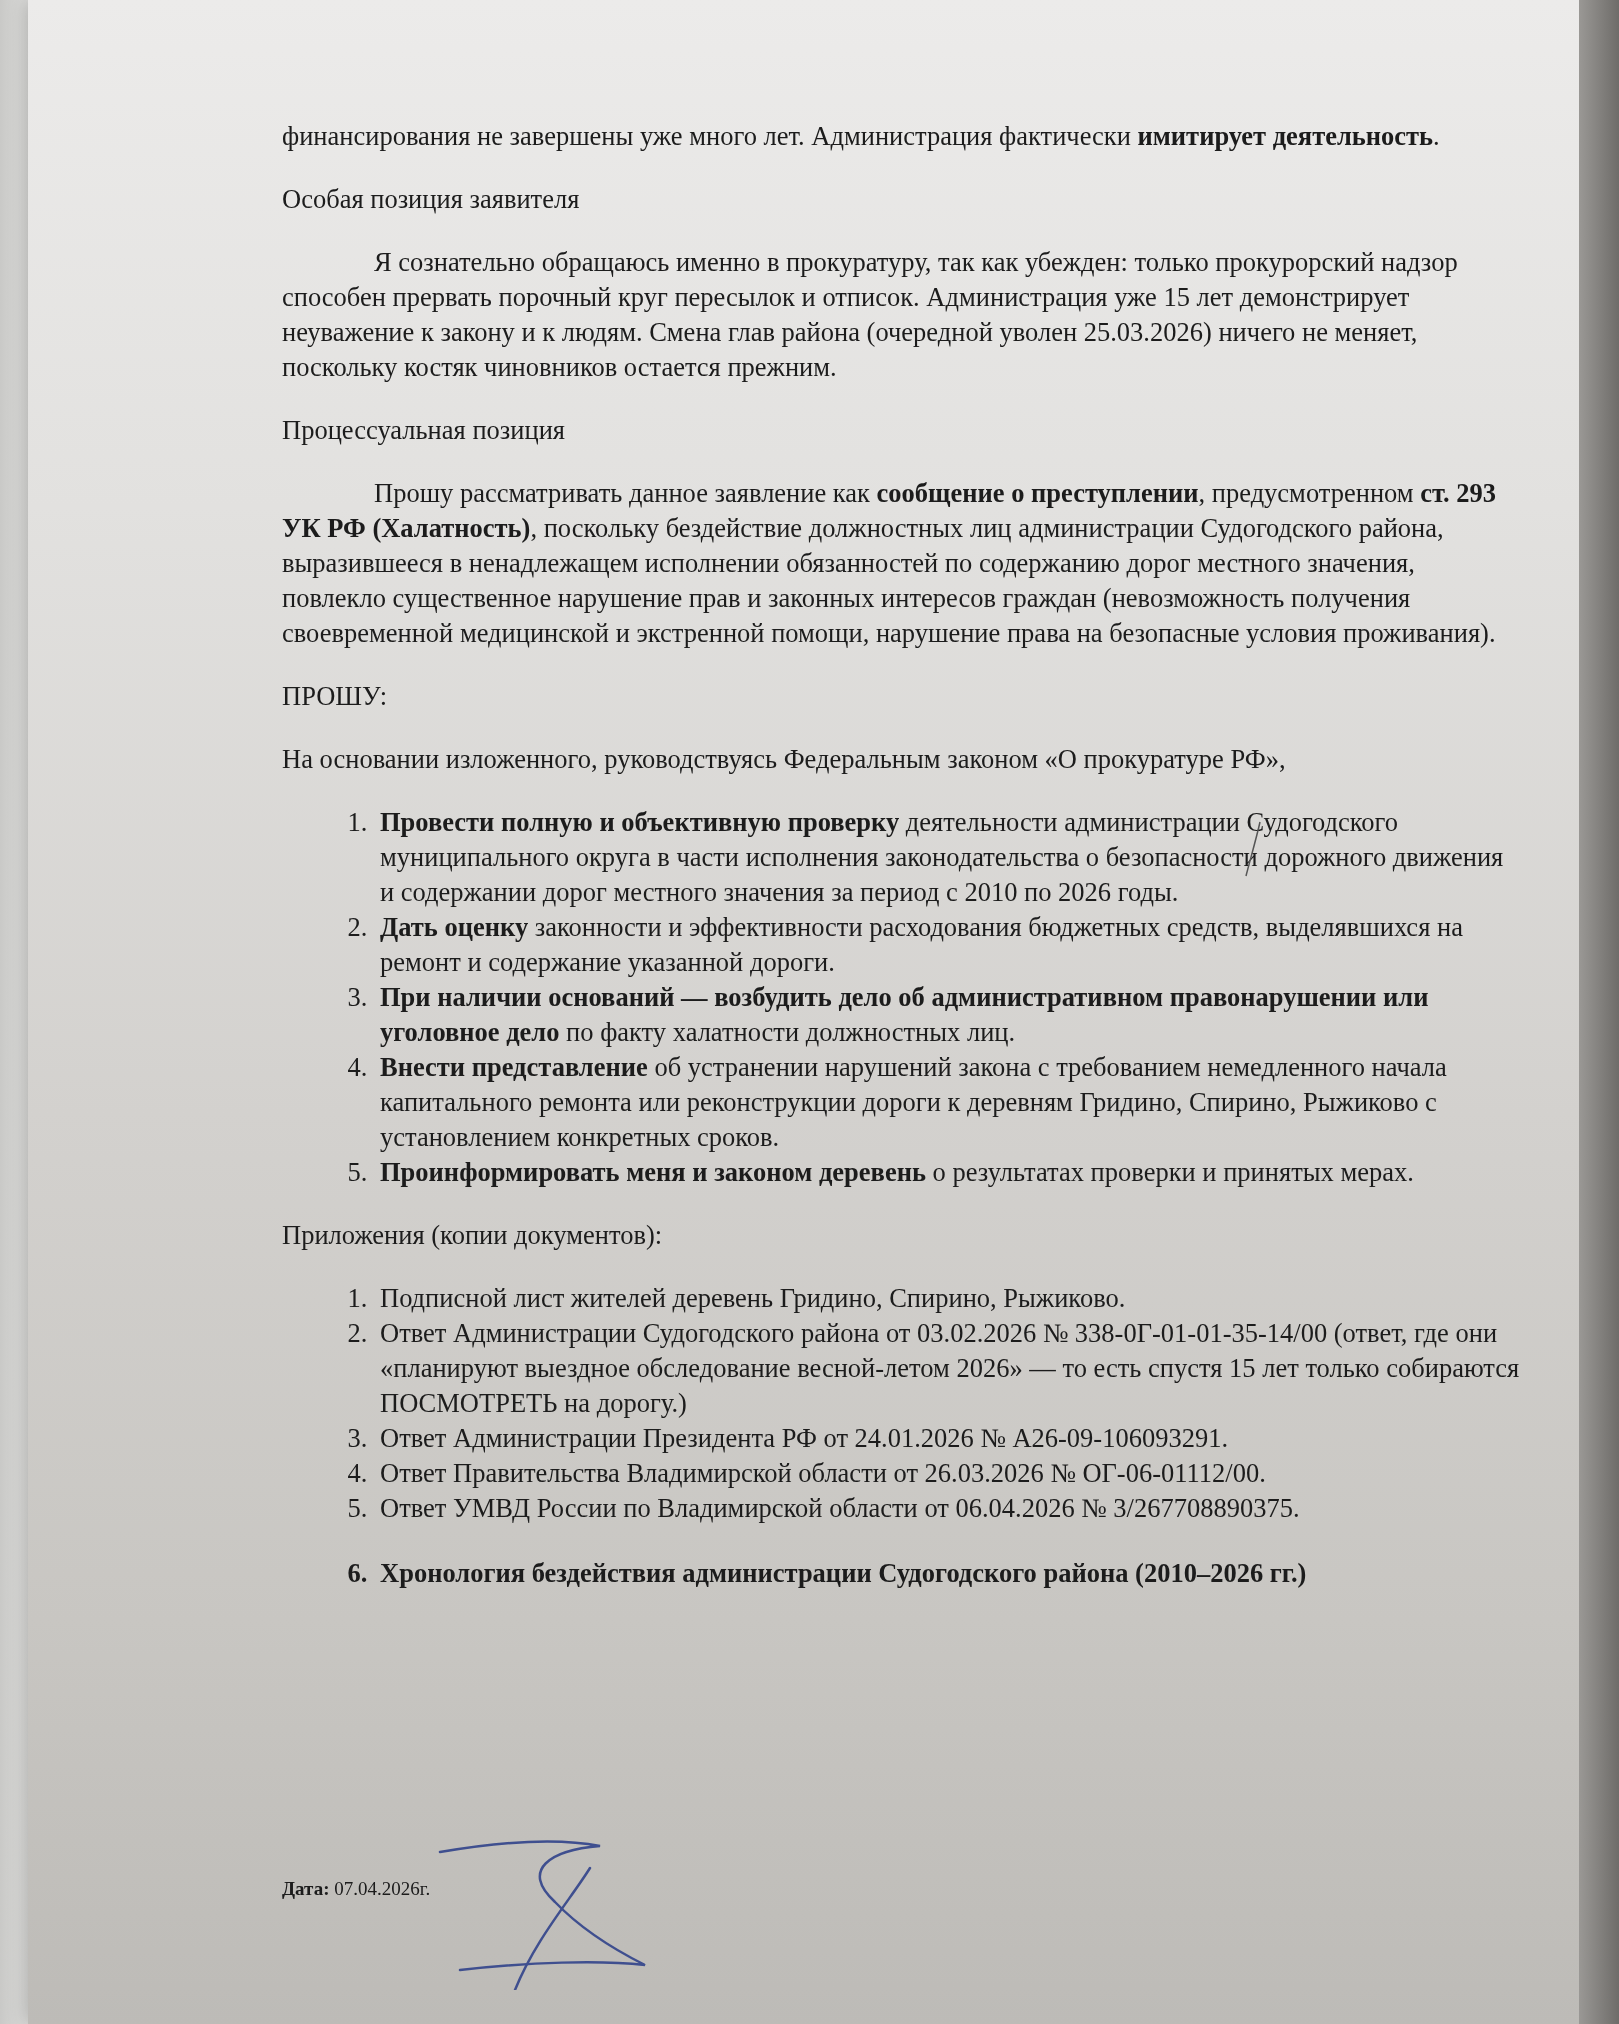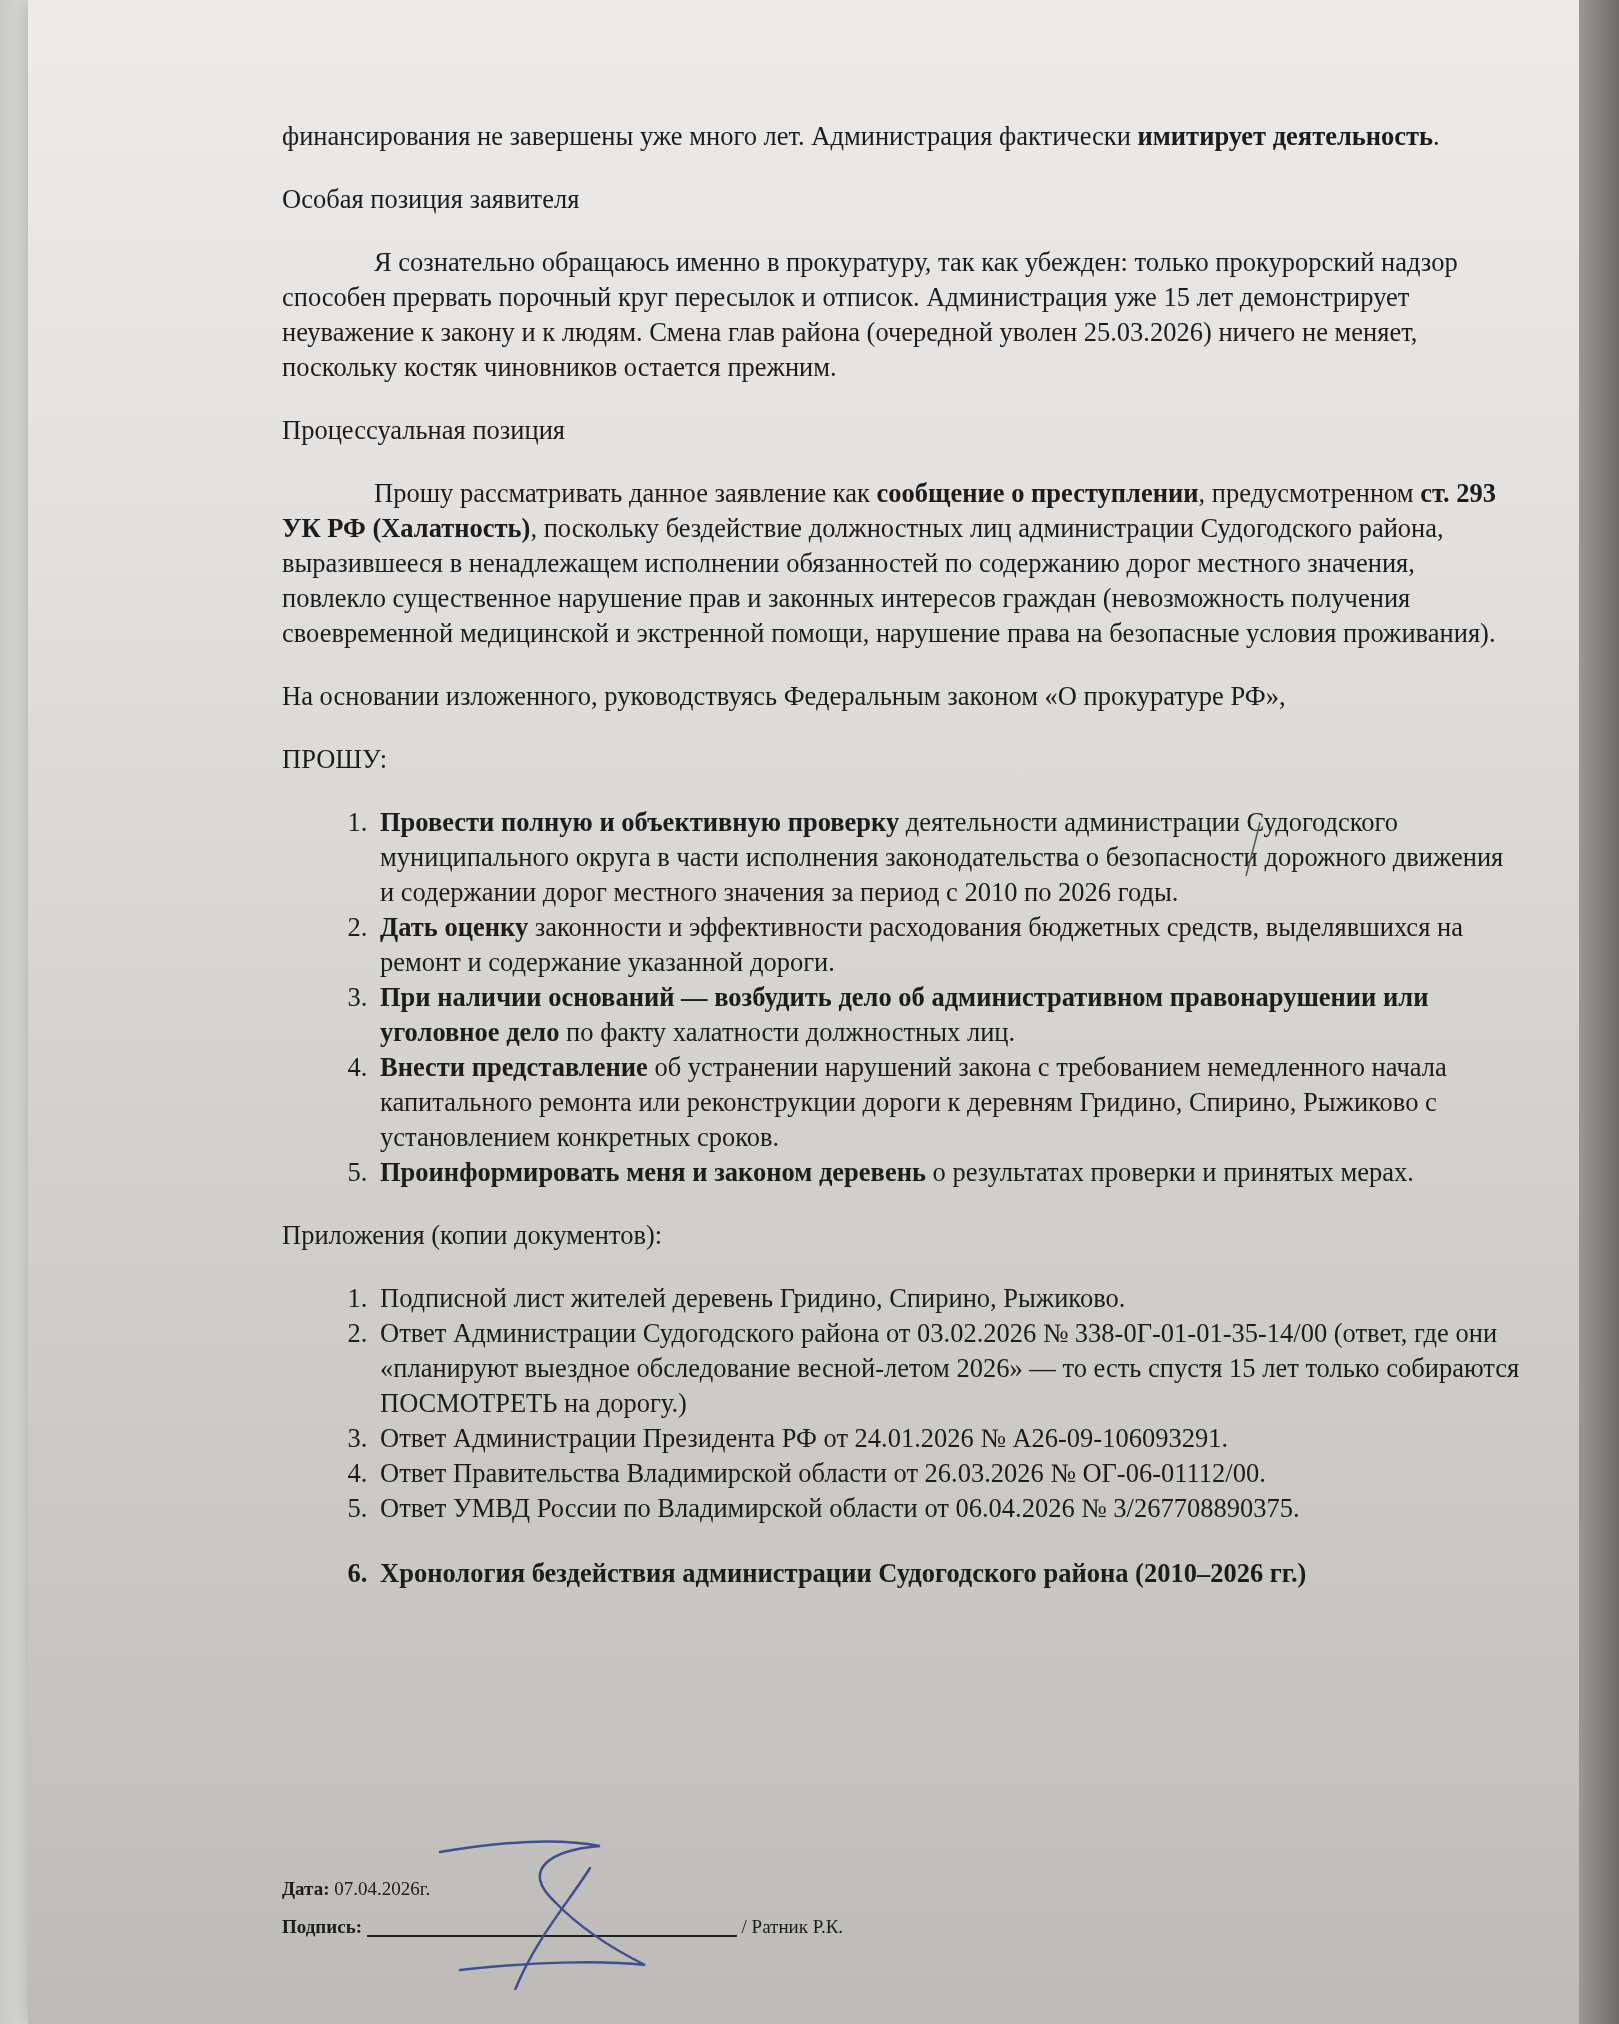--- a/index.html
+++ b/index.html
@@ -49,22 +49,22 @@
 
 <div class="content">
   <p class="blk"><span>финансирования не завершены уже много лет. Администрация фактически </span><b>имитирует деятельность</b><span>.</span></p>
 
   <p class="heading">Особая позиция заявителя</p>
   <p class="blk indent">Я сознательно обращаюсь именно в прокуратуру, так как убежден: только прокурорский надзор способен прервать порочный круг пересылок и отписок. Администрация уже 15 лет демонстрирует неуважение к закону и к людям. Смена глав района (очередной уволен 25.03.2026) ничего не меняет, поскольку костяк чиновников остается прежним.</p>
 
   <p class="heading">Процессуальная позиция</p>
   <p class="blk indent"><span>Прошу рассматривать данное заявление как </span><b>сообщение о преступлении</b><span>, предусмотренном </span><b>ст. 293 УК РФ (Халатность)</b><span>, поскольку бездействие должностных лиц администрации Судогодского района, выразившееся в ненадлежащем исполнении обязанностей по содержанию дорог местного значения, повлекло существенное нарушение прав и законных интересов граждан (невозможность получения своевременной медицинской и экстренной помощи, нарушение права на безопасные условия проживания).</span></p>
 
+  <p class="heading">ПРОШУ:</p>
   <p class="heading">На основании изложенного, руководствуясь Федеральным законом «О прокуратуре РФ»,</p>
-  <p class="heading">ПРОШУ:</p>
 
   <ol class="blk">
     <li><b>Провести полную и объективную проверку</b><span> деятельности администрации Судогодского муниципального округа в части исполнения законодательства о безопасности дорожного движения и содержании дорог местного значения за период с 2010 по 2026 годы.</span></li>
     <li><b>Дать оценку</b><span> законности и эффективности расходования бюджетных средств, выделявшихся на ремонт и содержание указанной дороги.</span></li>
     <li><b>При наличии оснований — возбудить дело об административном правонарушении или уголовное дело</b><span> по факту халатности должностных лиц.</span></li>
     <li><b>Внести представление</b><span> об устранении нарушений закона с требованием немедленного начала капитального ремонта или реконструкции дороги к деревням Гридино, Спирино, Рыжиково с установлением конкретных сроков.</span></li>
     <li><b>Проинформировать меня и законом деревень</b><span> о результатах проверки и принятых мерах.</span></li>
   </ol>
 
   <p class="heading">Приложения (копии документов):</p>
@@ -79,21 +79,20 @@
     </ol>
     <div class="gap"></div>
     <ol start="6">
       <li class="b">Хронология бездействия администрации Судогодского района (2010–2026 гг.)</li>
     </ol>
   </div>
 </div>
 
 <div class="sig-block">
   <div><b>Дата:</b><span> 07.04.2026г.</span></div>
-  <div><b>Подпись:</b> <span class="sig-line"></span> <span>/ Ратник Р.К.</span></div>
 </div>
 
 <svg class="signature-svg" viewBox="0 0 380 150">
   <path d="M20 12 C 90 0, 140 -2, 180 6 C 130 10, 100 30, 135 62 C 160 88, 195 110, 225 125 C 180 120, 110 122, 40 130" fill="none" stroke="#3f4f8f" stroke-width="2.5" stroke-linecap="round"></path>
   <path d="M170 28 C 150 60, 115 100, 95 150" fill="none" stroke="#3f4f8f" stroke-width="2.5" stroke-linecap="round"></path>
 </svg>
 
 <svg class="pen-mark" viewBox="0 0 30 60">
   <path d="M22 2 C 18 20, 12 40, 8 56" fill="none" stroke="#555" stroke-width="1.5"></path>
 </svg>

